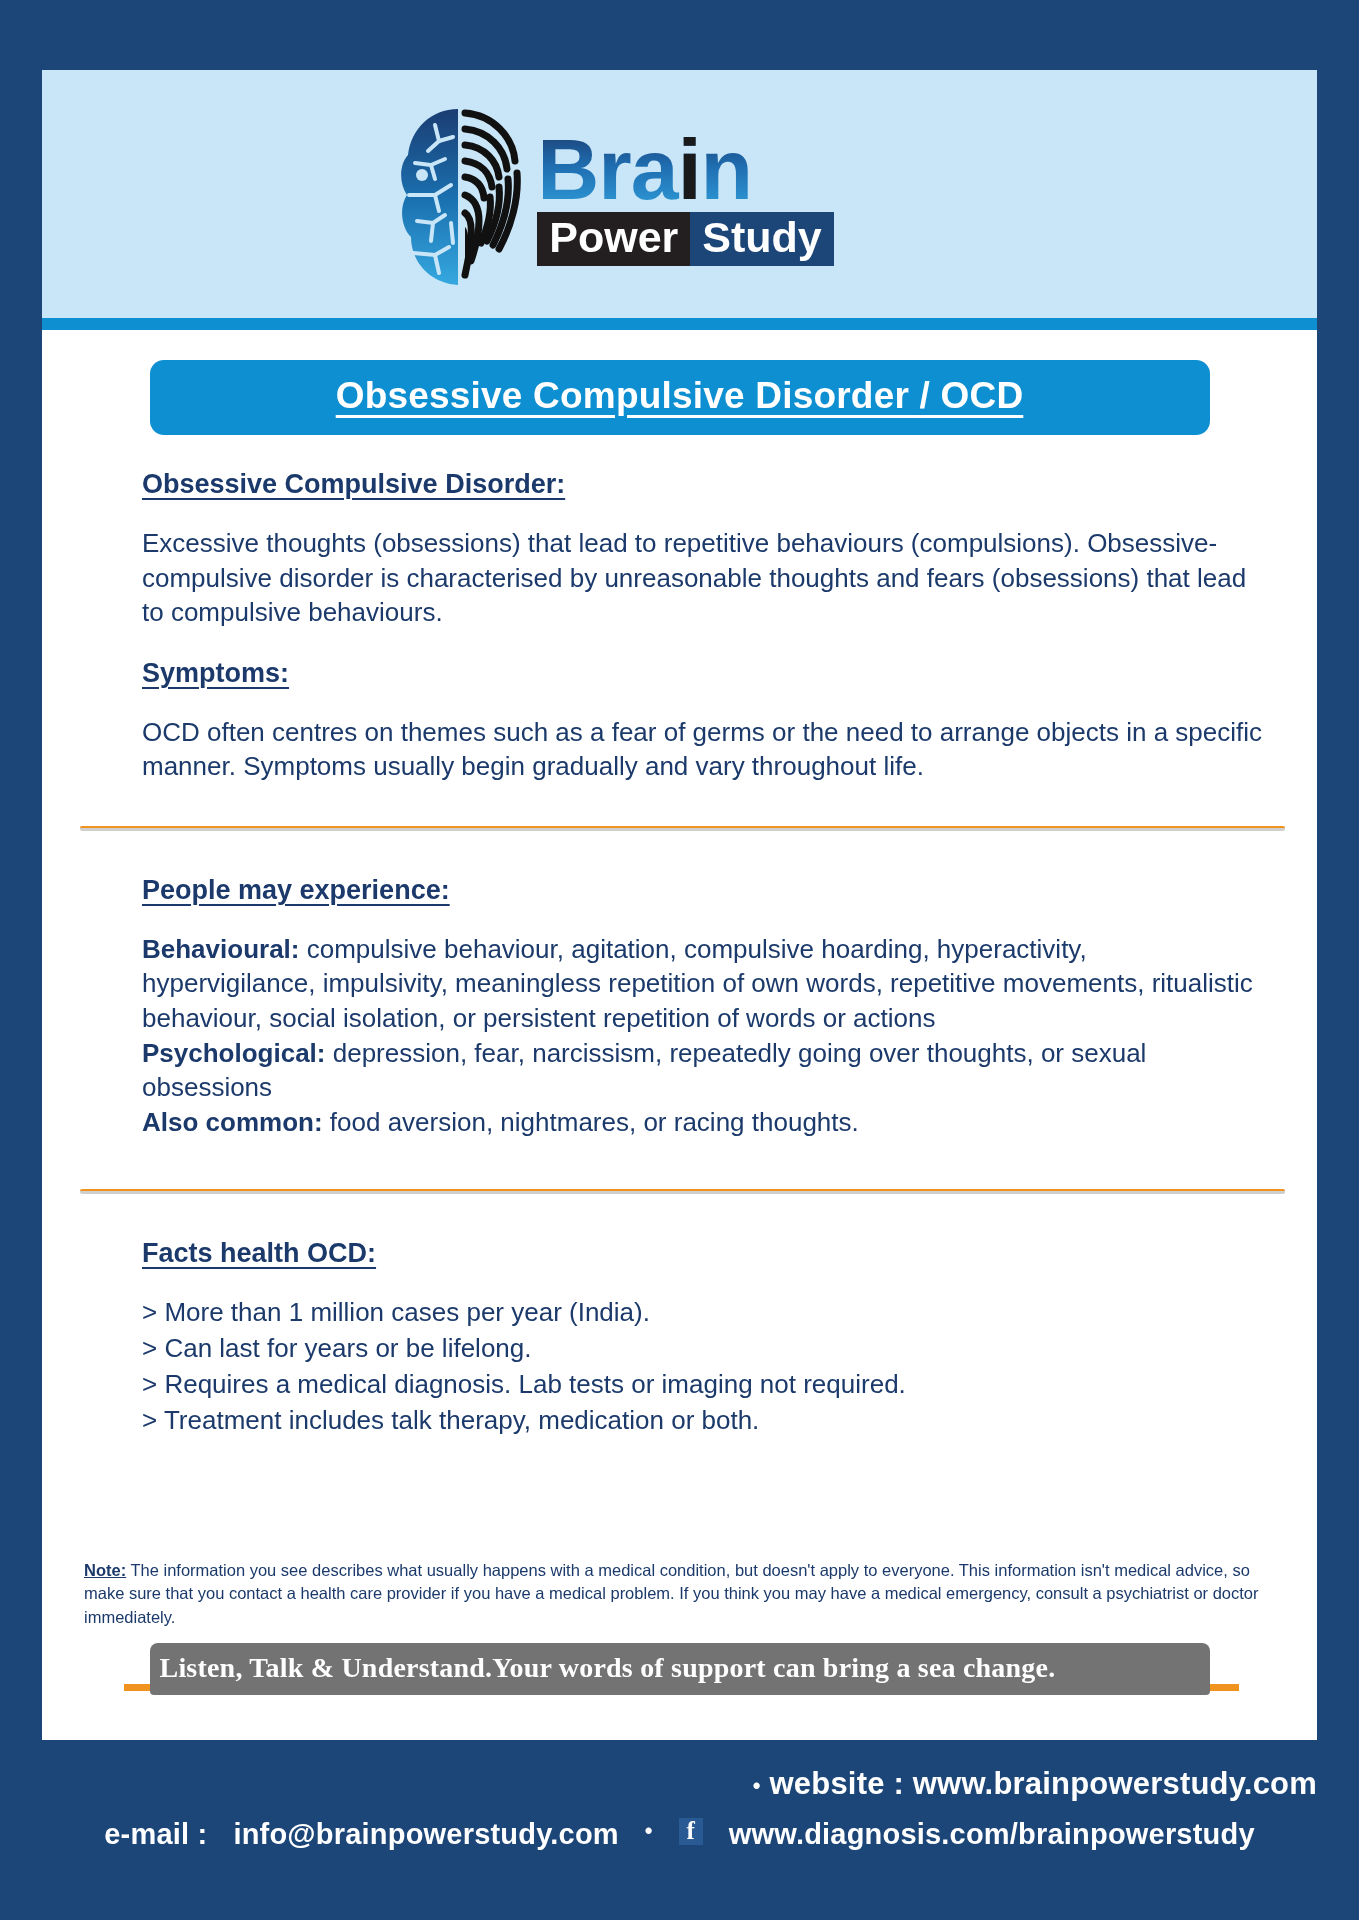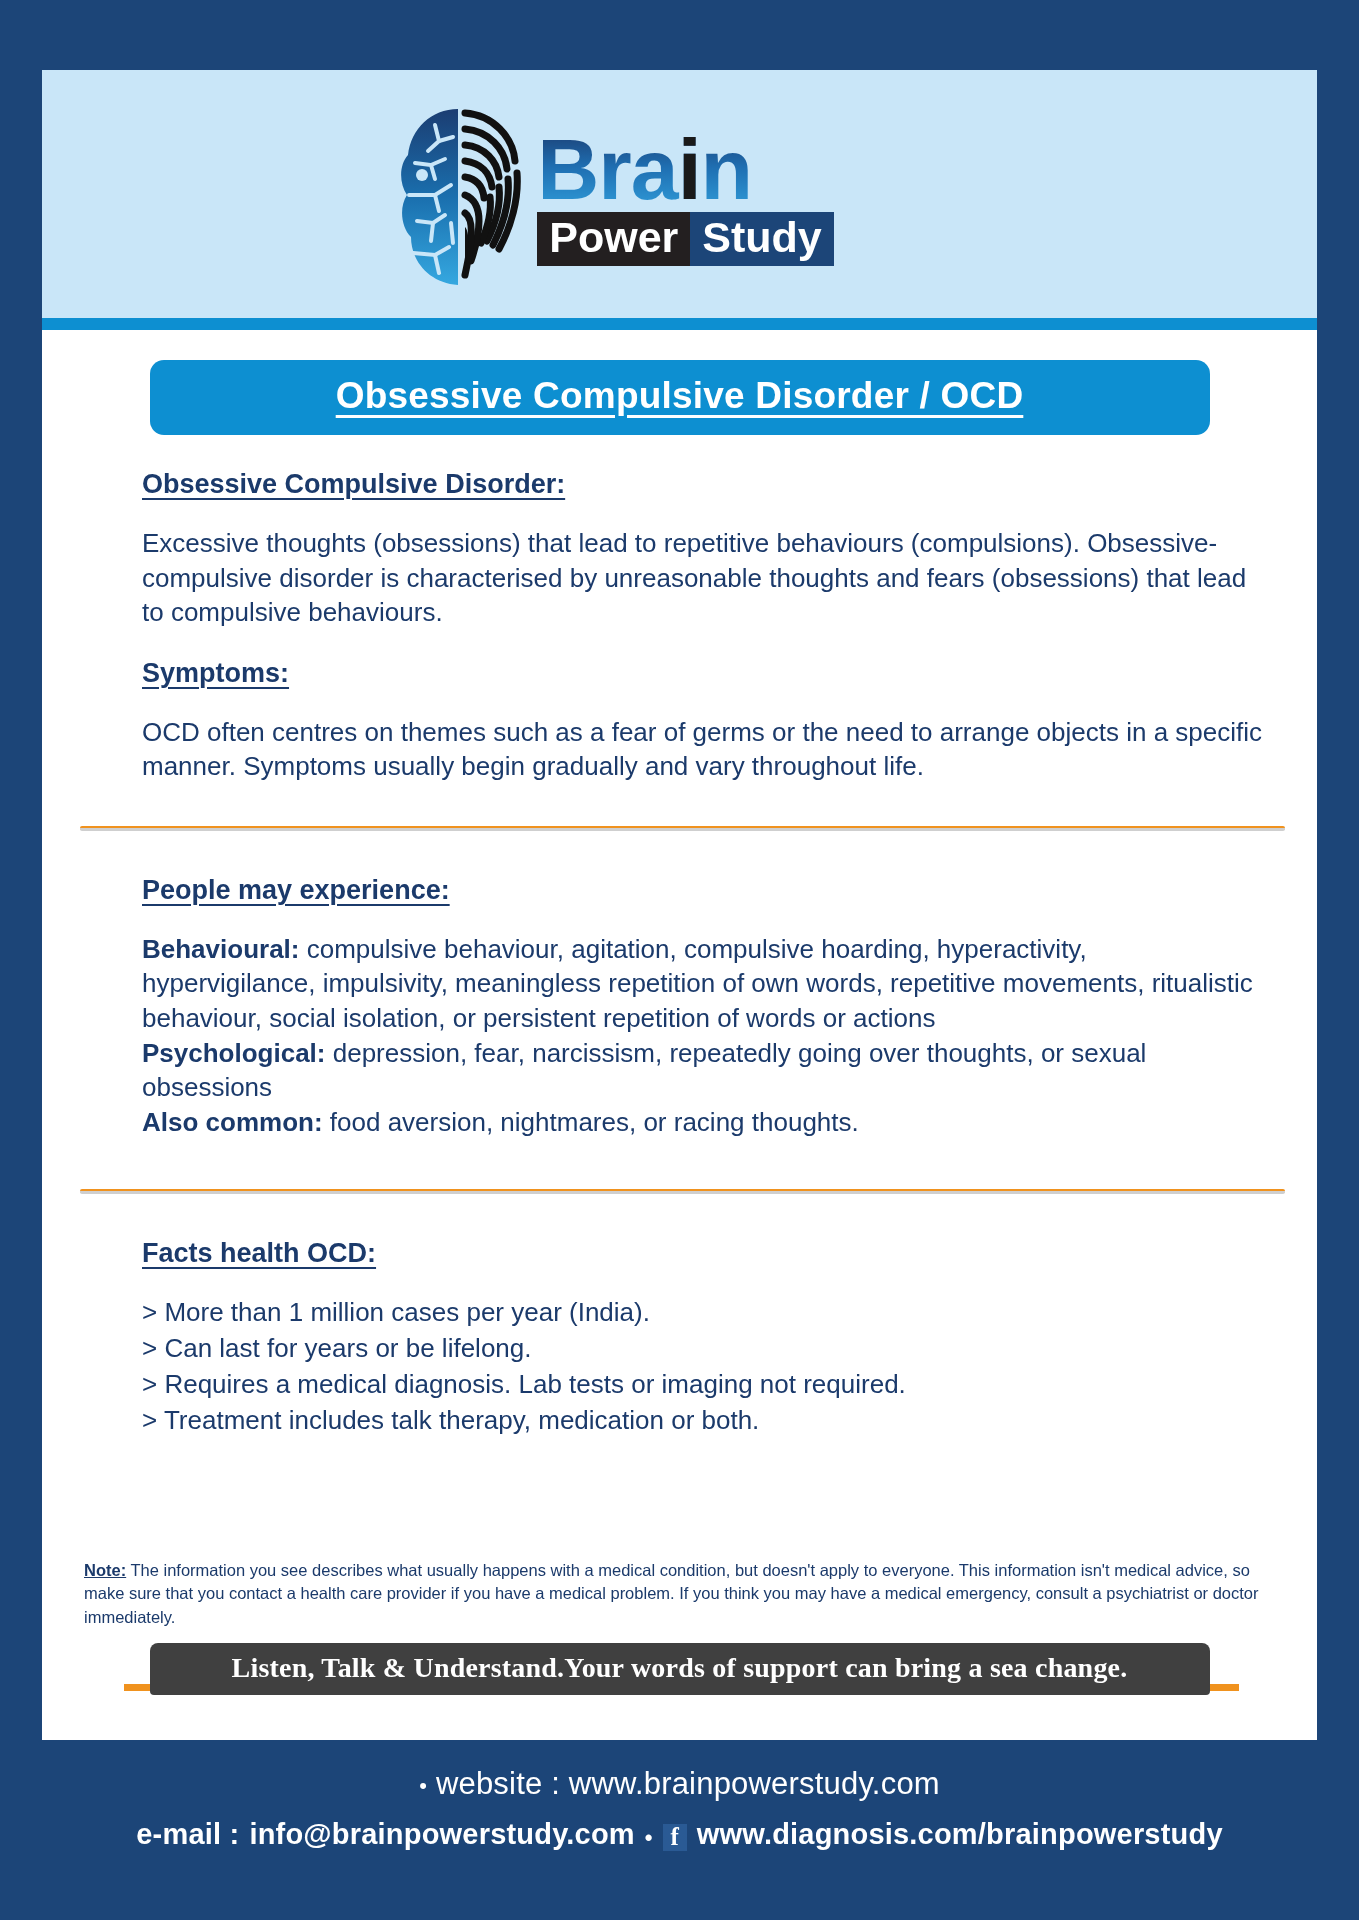--- a/index.html
+++ b/index.html
@@ -146,55 +146,55 @@
     left: 82px;
     right: 78px;
     top: 55px;
     height: 7px;
     background: #f0921e;
   }
   .slogan {
     position: relative;
     margin: 0 auto;
     width: 1060px;
-    background: #404040;
+    background: #737373;
     border-radius: 8px 8px 4px 4px;
-    text-align: center;
     padding: 9px 10px 11px 10px;
   }
   .slogan span {
     font-family: "Liberation Serif", serif;
     font-size: 28px;
     font-weight: 700;
     color: #ffffff;
     letter-spacing: 0.2px;
   }
 
   
   .footer {
     position: relative;
     width: 100%;
     text-align: center;
     padding: 26px 0 0 0;
     color: #ffffff;
   }
   .footer-line1 {
     font-size: 31px;
-    font-weight: 400;
+    font-weight: 700;
     letter-spacing: 0.2px;
     margin-bottom: 16px;
+    text-align: right;
   }
   .footer-line2 {
     font-size: 29px;
     font-weight: 700;
     letter-spacing: 0.2px;
     display: flex;
-    align-items: flex-end;
+    align-items: flex-start;
     justify-content: center;
-    gap: 10px;
+    gap: 26px;
   }
   .fb-badge {
     display: inline-flex;
     align-items: center;
     justify-content: center;
     width: 24px; height: 27px;
     background: #2a5a94;
     color: #ffffff;
     font-family: "Liberation Serif", serif;
     font-weight: 700;

